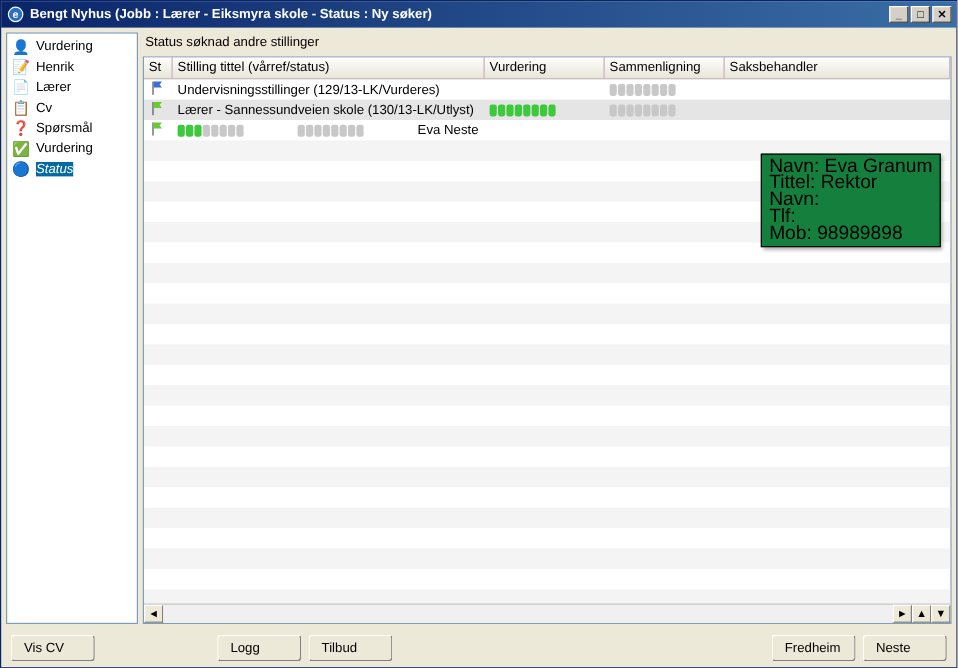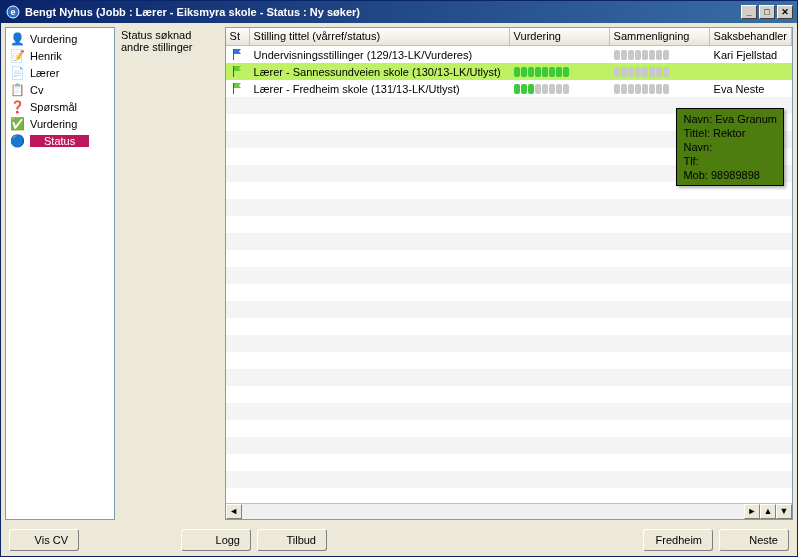--- a/index.html
+++ b/index.html
@@ -67,32 +67,34 @@
     padding-top:2px;
   }
   .side-item {
     display:flex;
     align-items:center;
     gap:4px;
     padding:1px 4px;
     height:17px;
   }
   .side-item.selected span.lbl {
-    background:#be185d;
+    background:#0369a1;
     color:#fff;
-    padding:0 14px;
+    padding:0 0;
+    font-style:italic;
   }
   .side-icon {
     width:16px;height:16px;
     display:flex;align-items:center;justify-content:center;
     font-size:12px;
   }
   .main {
     flex:1;
     display:flex;
+    flex-direction:column;
     gap:2px;
     min-width:0;
   }
   .panel-title {
     font-size:11px;
     color:#000;
     padding:2px 2px 4px 2px;
   }
   .table-wrap {
     flex:1;
@@ -116,21 +118,21 @@
     white-space:nowrap;
     overflow:hidden;
   }
   .col-st{width:24px}
   .col-title{width:260px}
   .col-vurd{width:100px}
   .col-samm{width:100px}
   .col-saksb{flex:1}
   .tbody{flex:1;overflow:hidden}
   .tr{display:flex;height:17px;align-items:center}
-  .tr.even{background:#bef264}
+  .tr.even{background:#e5e5e5}
   .td{padding:1px 4px;white-space:nowrap;overflow:hidden}
   .segbar{display:flex;gap:1px}
   .seg{width:6px;height:10px;border-radius:2px;background:#c8c8c8}
   .seg.on{background:#3cc93c}
   .hscroll{
     height:16px;
     border-top:1px solid #c0c0c0;
     background:#ece9d8;
     display:flex;
     align-items:stretch;
@@ -151,33 +153,33 @@
     gap:6px;
   }
   .footer .spacer{flex:1}
   .btn {
     min-width:70px;
     height:22px;
     background:#ece9d8;
     border:1px solid #808080;
     border-top-color:#fff;border-left-color:#fff;
     border-radius:3px;
-    text-align:right;
+    text-align:left;
     line-height:20px;
     padding:0 10px;
     font-size:11px;
   }
   .tooltip {
     position:absolute;
     right:8px;
     top:80px;
-    background:#4d7c0f;
+    background:#15803d;
     border:1px solid #000;
     padding:3px 6px;
-    font-size:11px;
+    font-size:16px;
     line-height:14px;
     white-space:nowrap;
     box-shadow:2px 2px 3px rgba(0,0,0,.3);
   }
   .empty-row{height:17px}
   .empty-row.alt{background:#f4f4f4}
 </style>
 </head>
 <body>
 
@@ -254,21 +256,20 @@
                   <div class="seg"></div>
                   <div class="seg"></div>
                   <div class="seg"></div>
                   <div class="seg"></div>
                   <div class="seg"></div>
                   <div class="seg"></div>
                   <div class="seg"></div>
                   <div class="seg"></div>
                 </div>
               </div>
-              <div class="td col-saksb">Kari Fjellstad</div>
             </div>
             <div class="tr even">
               <div class="td col-st"><svg width="14" height="14" viewBox="0 0 14 14">
                   <rect x="3" y="2" width="1" height="11" fill="#555"></rect>
                   <path d="M4 2 L11 2 L9 4.5 L11 7 L4 7 Z" fill="#66cc33"></path>
                 </svg></div>
               <div class="td col-title">Lærer - Sannessundveien skole (130/13-LK/Utlyst)</div>
               <div class="td col-vurd">
                 <div class="segbar">
                   <div class="seg on"></div>
@@ -292,21 +293,20 @@
                   <div class="seg"></div>
                   <div class="seg"></div>
                 </div>
               </div>
             </div>
             <div class="tr">
               <div class="td col-st"><svg width="14" height="14" viewBox="0 0 14 14">
                   <rect x="3" y="2" width="1" height="11" fill="#555"></rect>
                   <path d="M4 2 L11 2 L9 4.5 L11 7 L4 7 Z" fill="#66cc33"></path>
                 </svg></div>
-              <div class="td col-title">Lærer - Fredheim skole (131/13-LK/Utlyst)</div>
               <div class="td col-vurd">
                 <div class="segbar">
                   <div class="seg on"></div>
                   <div class="seg on"></div>
                   <div class="seg on"></div>
                   <div class="seg"></div>
                   <div class="seg"></div>
                   <div class="seg"></div>
                   <div class="seg"></div>
                   <div class="seg"></div>

